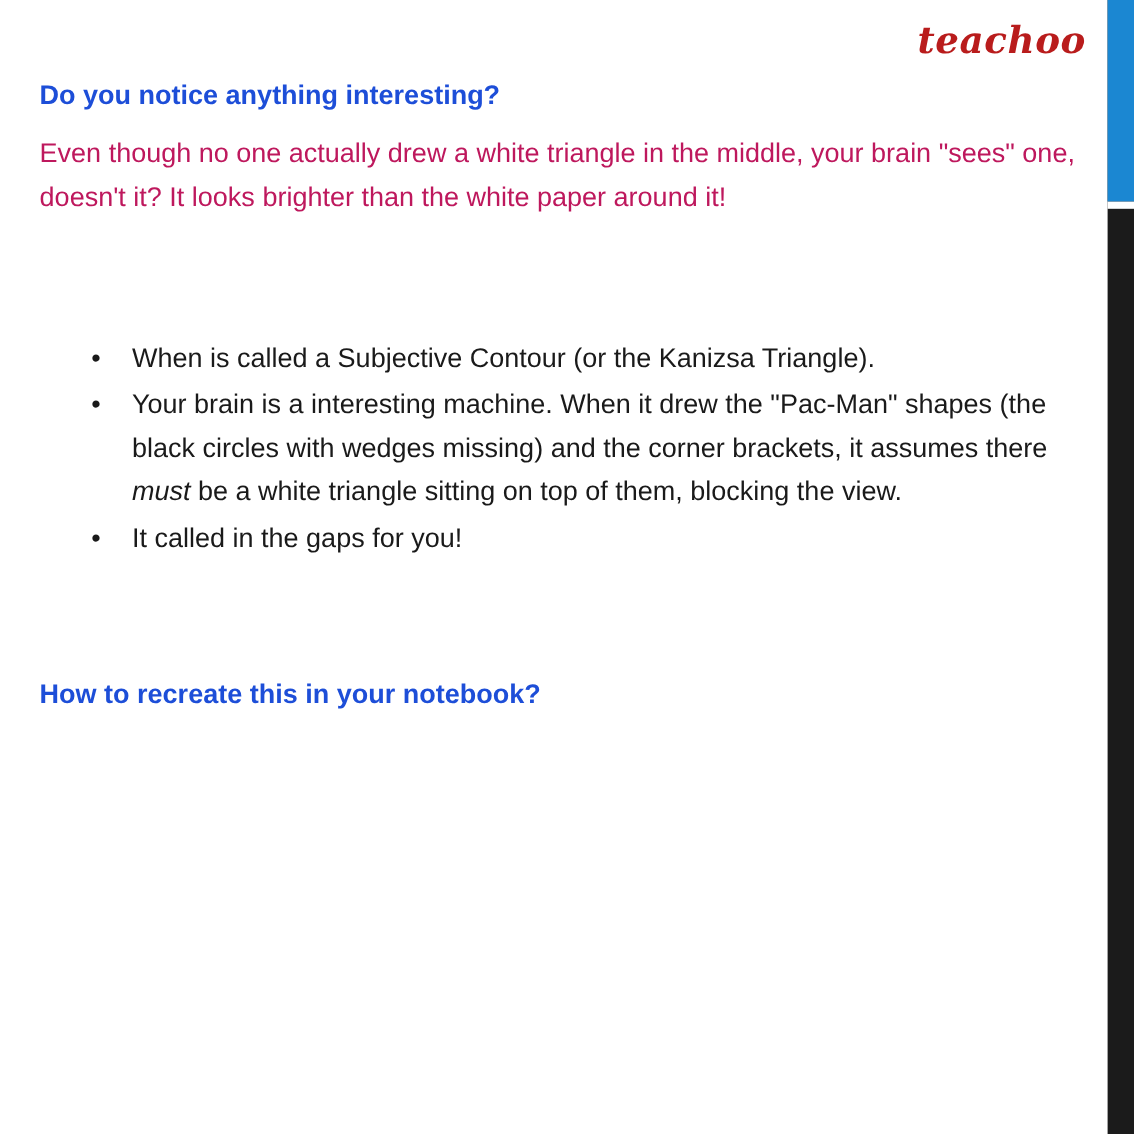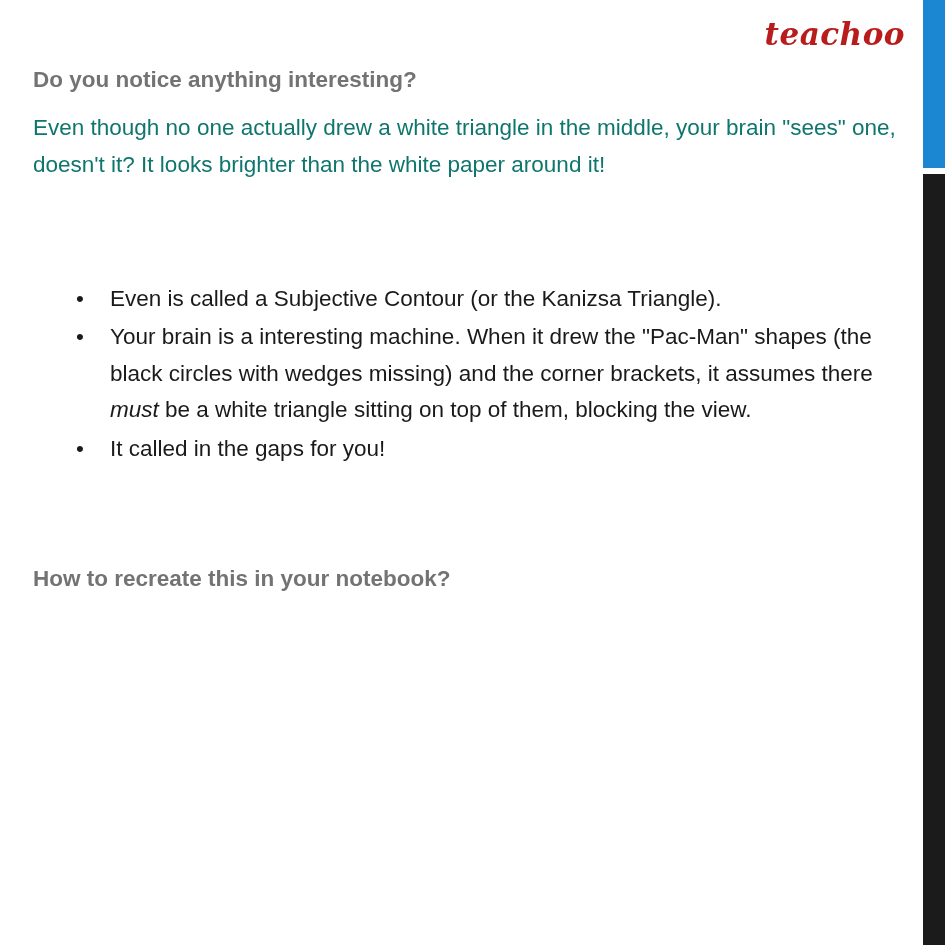--- a/index.html
+++ b/index.html
@@ -61,30 +61,30 @@
   }
 
   .content {
     position: absolute;
     left: 33px;
     top: 66px;
     width: 870px;
   }
 
   h2.heading {
-    color: #737373;
+    color: #1d4ed8;
     font-size: 22.5px;
     font-weight: bold;
     margin: 0;
     line-height: 1.25;
   }
 
   p.para {
     font-size: 22.5px;
-    color: #0f766e;
+    color: #be185d;
     margin: 0;
     line-height: 1.62;
     font-weight: normal;
   }
 
   .block-gap-sm { height: 16px; }
   .block-gap-lg { height: 86px; }
   .block-gap-md { height: 12px; }
   .block-gap-xl { height: 96px; }
 
@@ -129,21 +129,21 @@
     <div class="block-gap-sm"></div>
     <p class="para">Even though no one actually drew a white triangle in the middle, your brain "sees" one, doesn't it? It looks brighter than the white paper around it!</p>
 
     <div class="block-gap-lg"></div>
 
     <div class="block-gap-md"></div>
 
     <ul class="bullets">
       <li>
         <span class="dot">•</span>
-        <span class="rich"><span>Even is called a </span><b>Subjective Contour</b><span> (or the Kanizsa Triangle).</span></span>
+        <span class="rich"><span>When is called a </span><b>Subjective Contour</b><span> (or the Kanizsa Triangle).</span></span>
       </li>
       <li>
         <span class="dot">•</span>
         <span class="rich"><span>Your </span><b>brain is a interesting machine</b><span>. When it drew the "Pac-Man" shapes (the black circles with wedges missing) and the corner brackets, it assumes there </span><i>must</i><span> be a white triangle sitting on top of them, blocking the view.</span></span>
       </li>
       <li>
         <span class="dot">•</span>
         <span class="rich"><span>It called in the gaps for you!</span></span>
       </li>
     </ul>

